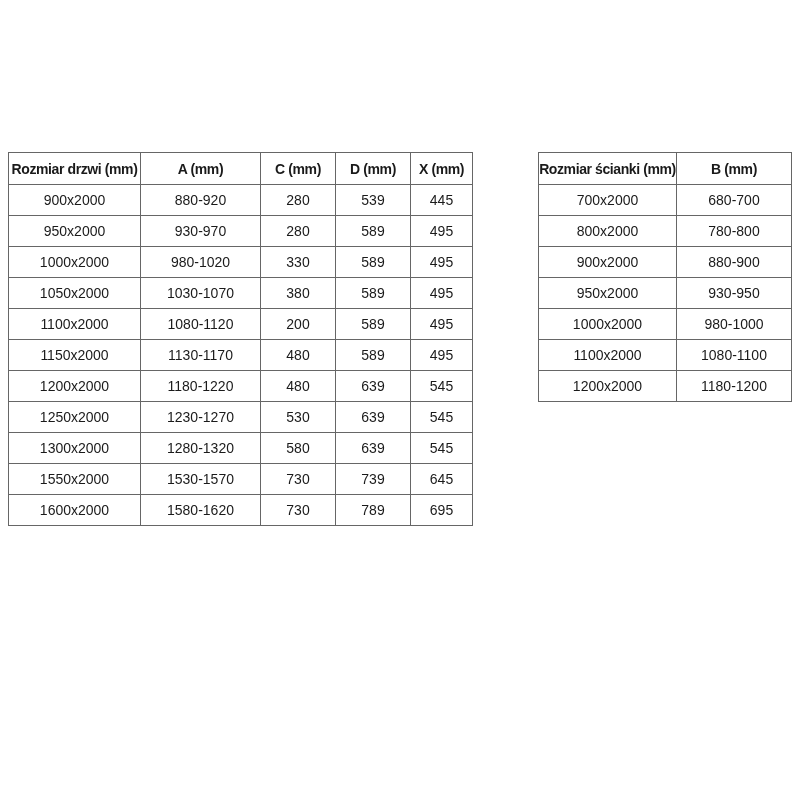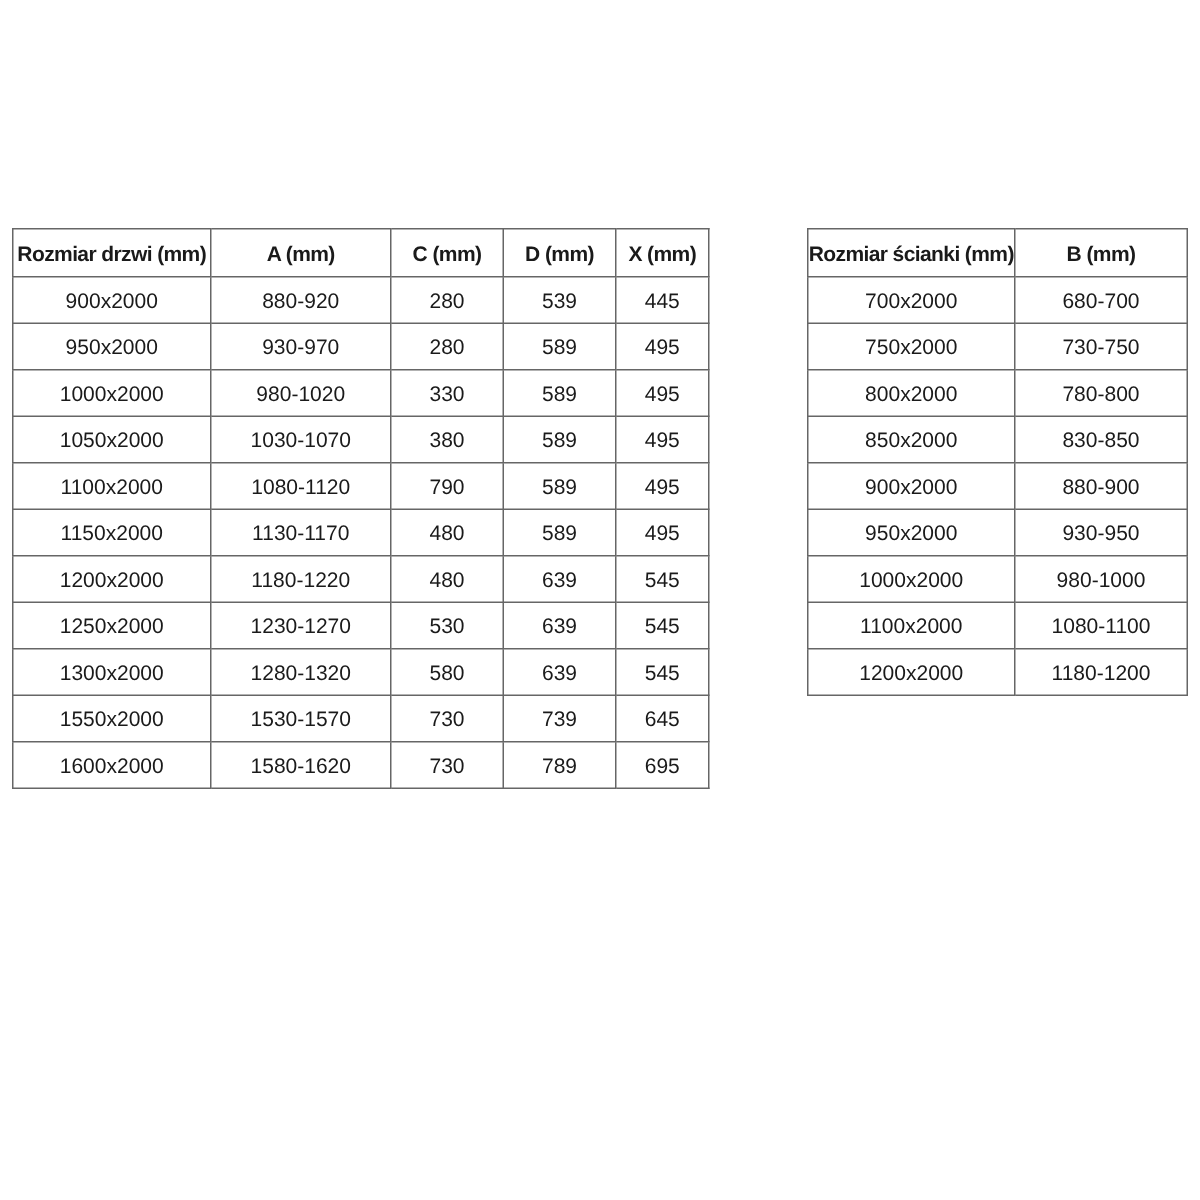--- a/index.html
+++ b/index.html
@@ -85,21 +85,21 @@
       <tr>
         <td>1050x2000</td>
         <td>1030-1070</td>
         <td>380</td>
         <td>589</td>
         <td>495</td>
       </tr>
       <tr>
         <td>1100x2000</td>
         <td>1080-1120</td>
-        <td>790</td>
+        <td>200</td>
         <td>589</td>
         <td>495</td>
       </tr>
       <tr>
         <td>1150x2000</td>
         <td>1130-1170</td>
         <td>480</td>
         <td>589</td>
         <td>495</td>
       </tr>
@@ -151,30 +151,22 @@
         <th>Rozmiar ścianki (mm)</th>
         <th>B (mm)</th>
       </tr>
     </thead>
     <tbody>
       <tr>
         <td>700x2000</td>
         <td>680-700</td>
       </tr>
       <tr>
-        <td>750x2000</td>
-        <td>730-750</td>
-      </tr>
-      <tr>
         <td>800x2000</td>
         <td>780-800</td>
-      </tr>
-      <tr>
-        <td>850x2000</td>
-        <td>830-850</td>
       </tr>
       <tr>
         <td>900x2000</td>
         <td>880-900</td>
       </tr>
       <tr>
         <td>950x2000</td>
         <td>930-950</td>
       </tr>
       <tr>

